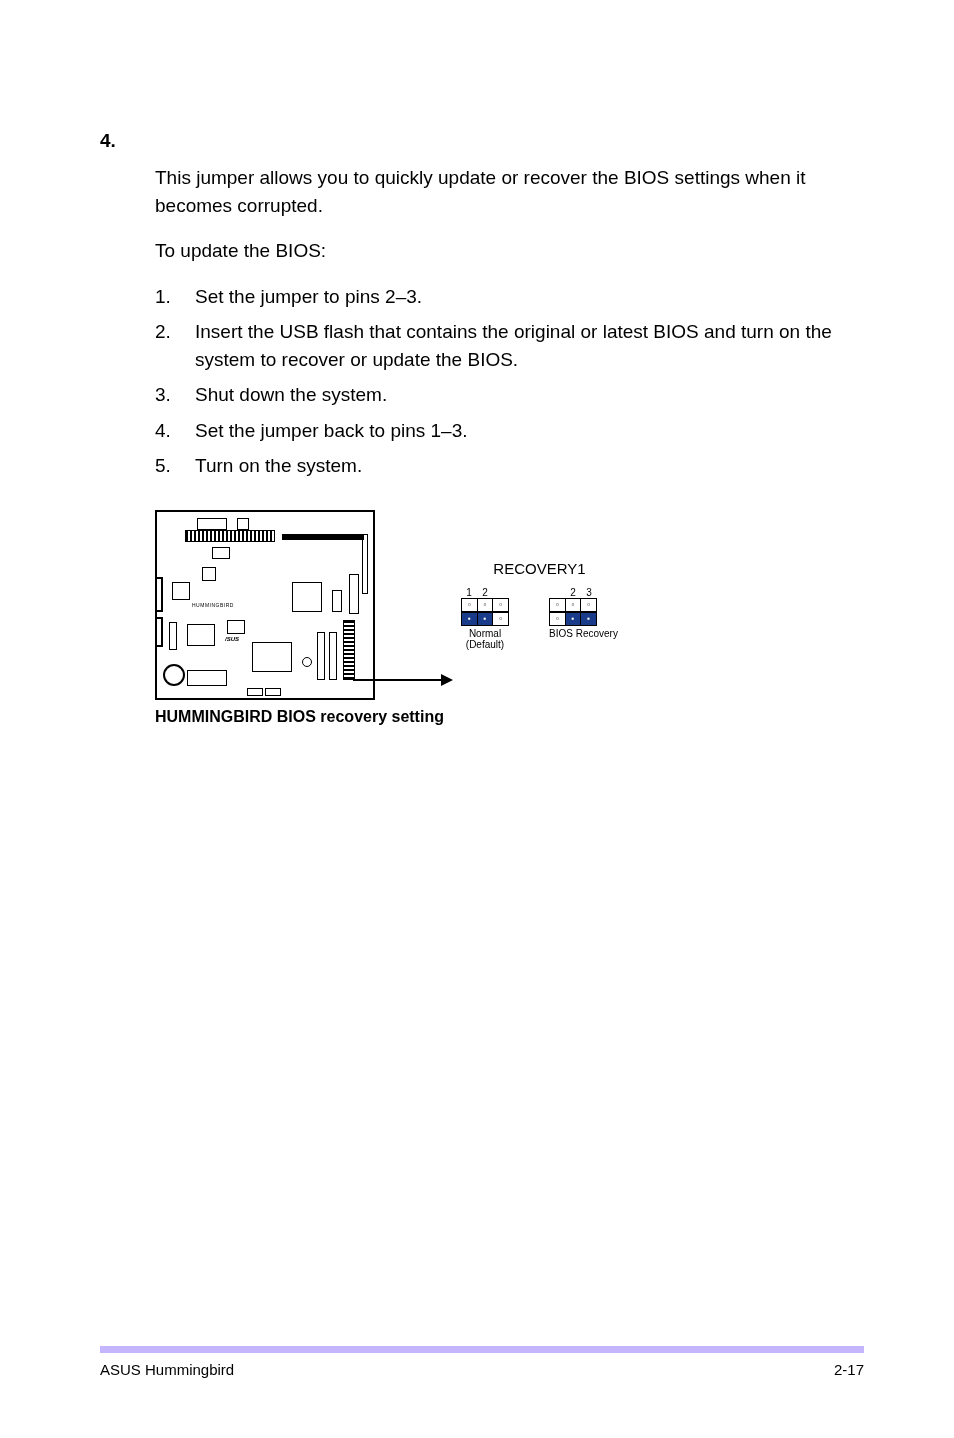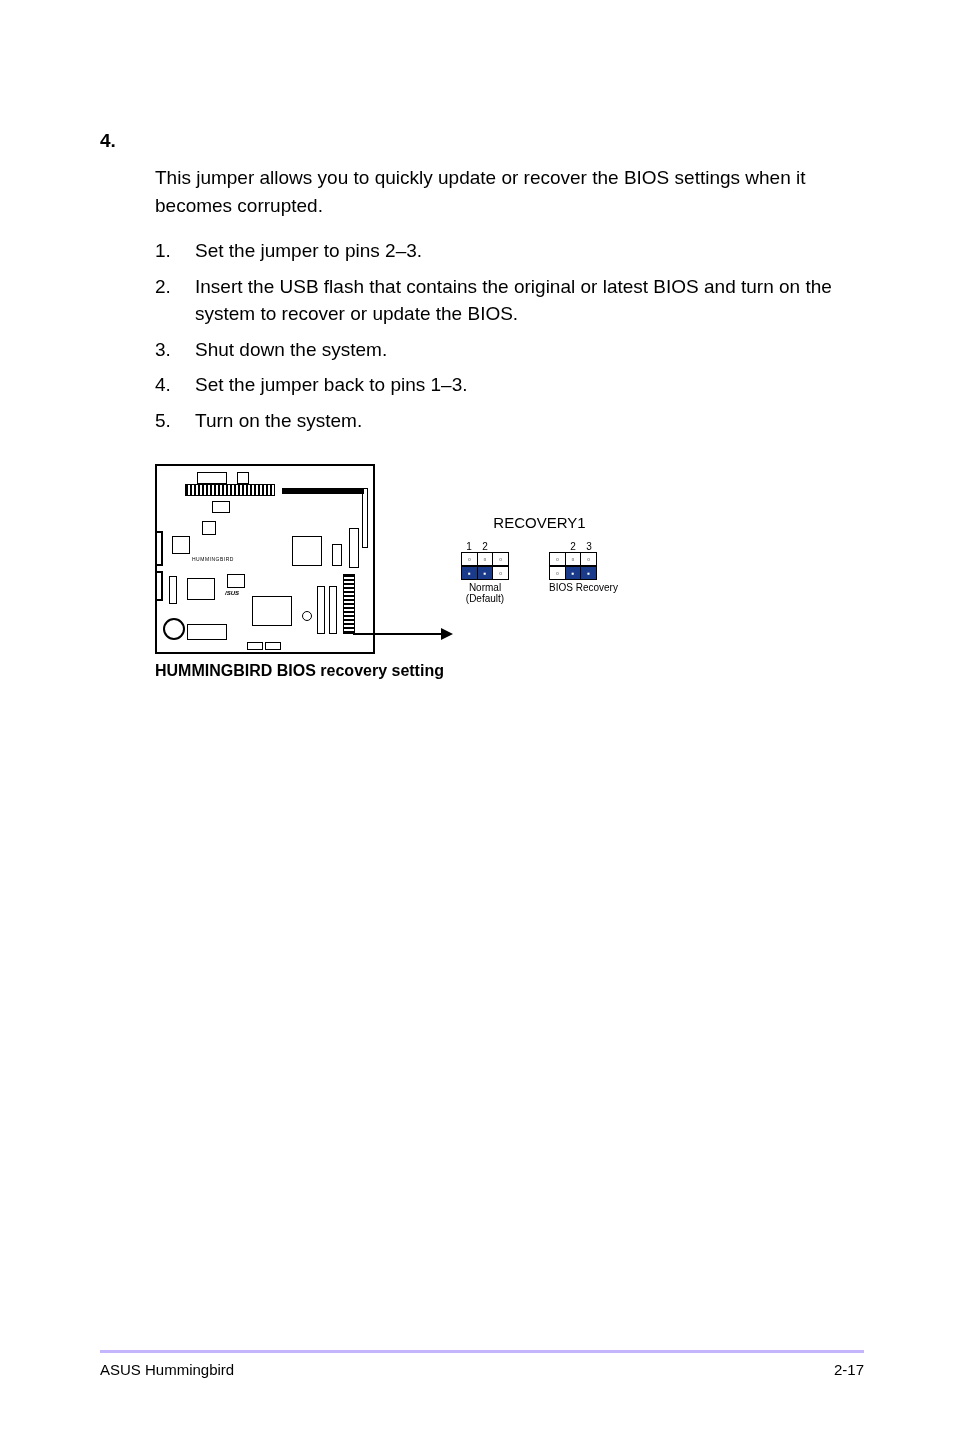--- a/index.html
+++ b/index.html
@@ -64,41 +64,42 @@
   .pins-bot .open { background:#fff; color:#000; }
   .nums { display:flex; width:48px; font-size:10px; }
   .nums span { flex:1; text-align:center; }
   .jlabel { font-size:10px; margin-top:2px; line-height:1.1; }
   .fig-caption { font-weight:bold; font-size:16px; margin-top:8px; }
 
   .footer {
     position:absolute;
     bottom: 60px;
     left: 100px; right: 90px;
-    border-top: 3px solid #c4b5fd;
+    border-top: 7px solid #c4b5fd;
     padding-top: 8px;
     font-size: 15px;
     display:flex; justify-content:space-between;
   }
 
   
   .b-rect { position:absolute; border:1px solid #000; box-sizing:border-box; }
   .b-circle { position:absolute; border:1px solid #000; border-radius:50%; box-sizing:border-box; }
 </style>
 </head>
 <body>
 
 <div class="page">
 
   <div class="heading-row">
     <div class="heading-num">4.</div>
   </div>
 
   <div class="body-indent">
     <div class="para">This jumper allows you to quickly update or recover the BIOS settings when it becomes corrupted.</div>
+    <div class="para">To update the BIOS:</div>
 
     <div class="step">
       <div class="step-num">1.</div>
       <div class="step-txt">Set the jumper to pins 2–3.</div>
     </div>
     <div class="step">
       <div class="step-num">2.</div>
       <div class="step-txt">Insert the USB flash that contains the original or latest BIOS and turn on the system to recover or update the BIOS.</div>
     </div>
     <div class="step">

